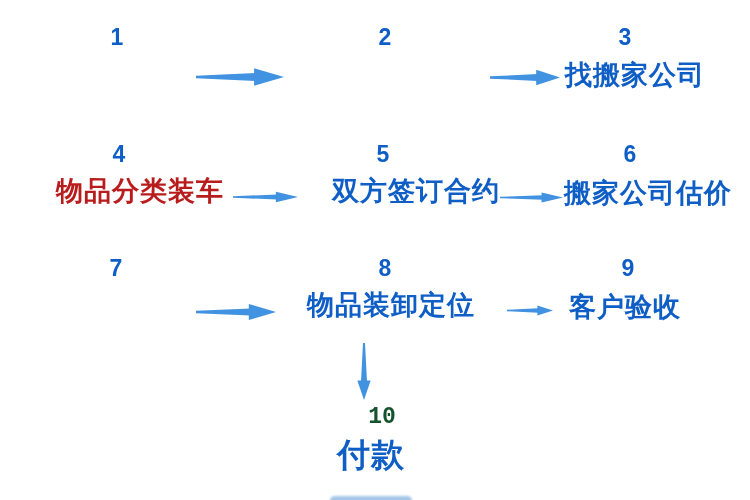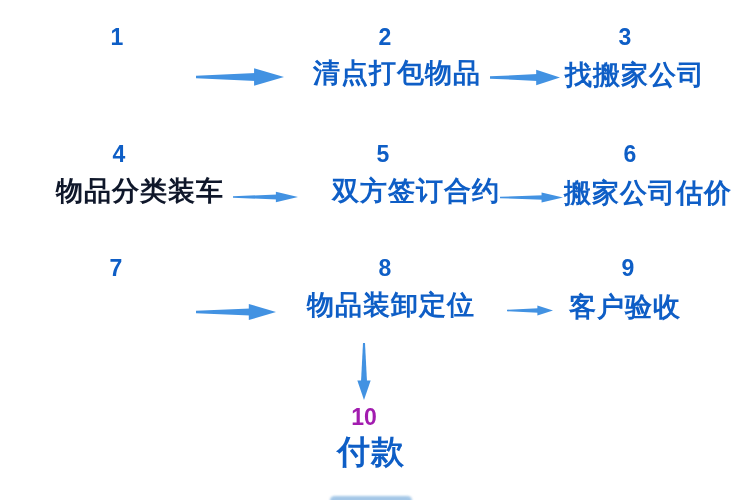--- a/index.html
+++ b/index.html
@@ -26,40 +26,39 @@
   }
 </style>
 </head>
 <body>
 
 <div class="canvas">
 
   <div class="num" style="left: 87px; top: 26px; color: rgb(14, 94, 198);">1</div>
   <div class="num" style="left: 355px; top: 26px; color: rgb(14, 94, 198);">2</div>
   <div class="num" style="left: 595px; top: 26px; color: rgb(14, 94, 198);">3</div>
-  <div class="label" style="left: 287px; top: 59px; color: rgb(14, 94, 198);">清点打包物品</div>
   <div class="label" style="left: 525px; top: 61px; color: rgb(14, 94, 198);">找搬家公司</div>
 
   <div class="arrow" style="left:196px;top:64px;width:88px;height:26px">
     <svg viewBox="0 0 100 30" preserveAspectRatio="none">
         <polygon points="0,13.5 68,10.5 68,19.5 0,16.5" fill="#4292e2"></polygon>
         <polygon points="66,5 100,15 66,25" fill="#4292e2"></polygon>
       </svg>
   </div>
   <div class="arrow" style="left:490px;top:66px;width:70px;height:23px">
     <svg viewBox="0 0 100 30" preserveAspectRatio="none">
         <polygon points="0,13.5 68,10.5 68,19.5 0,16.5" fill="#4292e2"></polygon>
         <polygon points="66,5 100,15 66,25" fill="#4292e2"></polygon>
       </svg>
   </div>
 
   <div class="num" style="left: 89px; top: 143px; color: rgb(14, 94, 198);">4</div>
   <div class="num" style="left: 353px; top: 143px; color: rgb(14, 94, 198);">5</div>
   <div class="num" style="left: 600px; top: 143px; color: rgb(14, 94, 198);">6</div>
-  <div class="label" style="left: 30px; top: 177px; color: #0f172a;">物品分类装车</div>
+  <div class="label" style="left: 30px; top: 177px; color: #b91c1c;">物品分类装车</div>
   <div class="label" style="left: 280px; top: 177px; color: rgb(14, 94, 198); text-align: right;">双方签订合约</div>
   <div class="label" style="left: 538px; top: 179px; color: rgb(14, 94, 198);">搬家公司估价</div>
 
   <div class="arrow" style="left:233px;top:189px;width:65px;height:16px">
     <svg viewBox="0 0 100 30" preserveAspectRatio="none">
         <polygon points="0,13.5 68,10.5 68,19.5 0,16.5" fill="#4292e2"></polygon>
         <polygon points="66,5 100,15 66,25" fill="#4292e2"></polygon>
       </svg>
   </div>
   <div class="arrow" style="left:500px;top:190px;width:63px;height:15px">
@@ -88,18 +87,18 @@
       </svg>
   </div>
 
   <div class="arrow" style="left:354px;top:343px;width:20px;height:57px">
     <svg viewBox="0 0 30 100" preserveAspectRatio="none">
         <polygon points="13.5,0 10.5,68 19.5,68 16.5,0" fill="#4292e2"></polygon>
         <polygon points="5,66 15,100 25,66" fill="#4292e2"></polygon>
       </svg>
   </div>
 
-  <div class="num" style="left: 334px; top: 406px; color: #a21caf;">10</div>
-  <div class="label big" style="left: 261px; top: 437px; color: rgb(14, 94, 198); font-family: Liberation Mono, monospace;">付款</div>
+  <div class="num" style="left: 352px; top: 406px; color: #14532d; font-family: Liberation Mono, monospace;">10</div>
+  <div class="label big" style="left: 261px; top: 437px; color: rgb(14, 94, 198);">付款</div>
 
   <div class="cutoff"></div>
 
 </div>
 
 </body></html>

